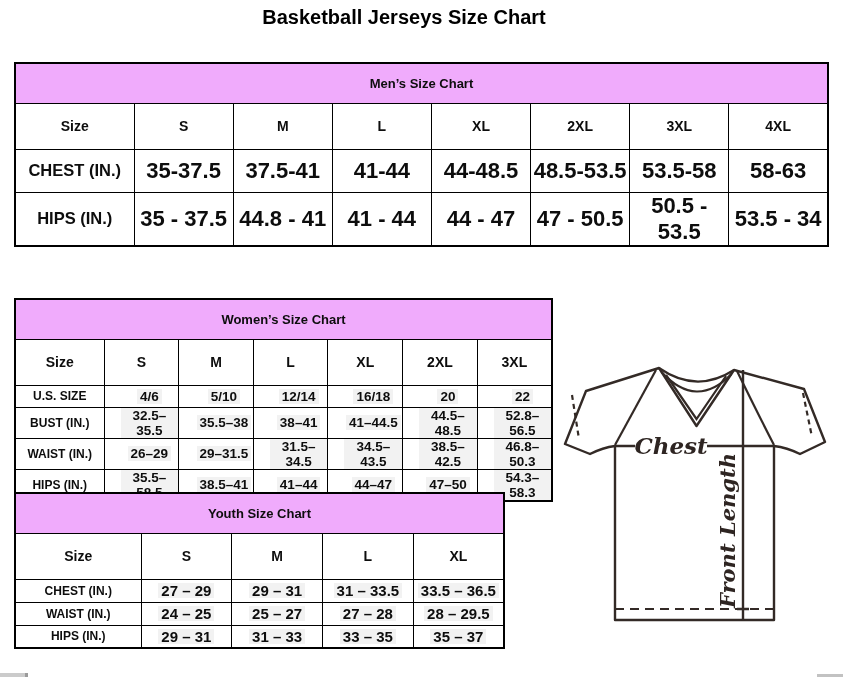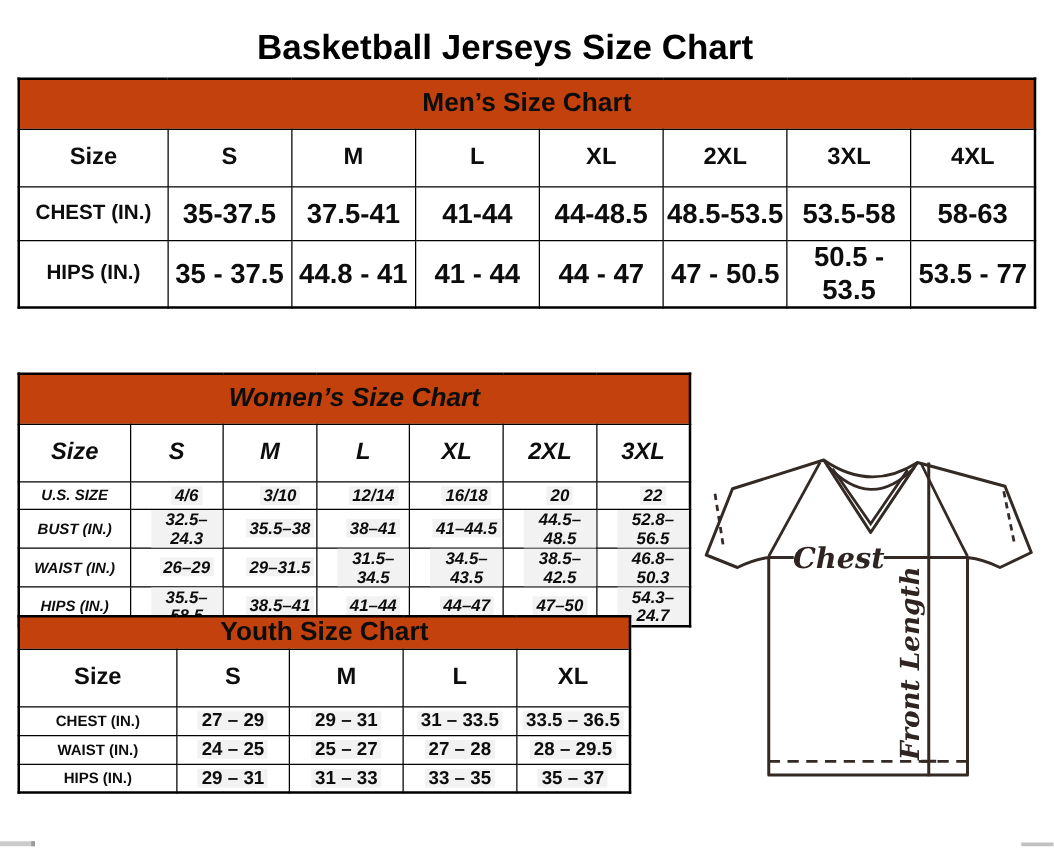--- a/index.html
+++ b/index.html
@@ -4,50 +4,50 @@
 <style>
   html,body { margin:0; padding:0; }
   body {
     width:843px; height:679px; background:#ffffff; position:relative;
     font-family:"Liberation Sans", sans-serif; color:#0d0d0d; overflow:hidden;
   }
   .abs { position:absolute; }
 
   
   #page-title {
-    left:0; top:22px; width:808px; text-align:center;
-    font-size:28px; font-weight:bold; letter-spacing:0px; color:#000;
+    left:0; top:6px; width:808px; text-align:center;
+    font-size:20px; font-weight:bold; letter-spacing:0px; color:#000;
   }
 
   
   table { border-collapse:collapse; table-layout:fixed; background:#fff; }
   table { border:2px solid #000; }
   th, td { border:1px solid #000; text-align:center; vertical-align:middle; padding:0; font-weight:bold; color:#0d0d0d; }
-  tr.band th { background:#c2410c; font-size:21px; }
-  tr.cols th { font-size:19px; }
+  tr.band th { background:#f0abfc; font-size:13px; }
+  tr.cols th { font-size:14px; }
 
   #mens-table  { left:14px; top:62px;  width:815px; }
   #mens-table col.label-col { width:119px; }
   #mens-table tr.band { height:40px; }
   #mens-table tr.cols { height:46px; }
   #mens-table tbody tr { height:43px; }
   #mens-table tbody th { font-size:16.5px; }
   #mens-table tbody td { font-size:22px; }
 
-  #womens-table { left:14px; top:298px; width:539px;font-style:italic; }
+  #womens-table { left:14px; top:298px; width:539px; }
   #womens-table col.label-col { width:89px; }
   #womens-table tr.band { height:40px; }
   #womens-table tr.cols { height:46px; }
   #womens-table tbody tr { height:22px; }
   #womens-table tbody th { font-size:12px; }
   #womens-table tbody td { font-size:13.5px;padding-left:16px; }
 
   #youth-table { left:14px; top:492px; width:491px; }
   #youth-table col.label-col { width:126px; }
-  #youth-table tr.band { height:26px; }
+  #youth-table tr.band { height:40px; }
   #youth-table tr.cols { height:46px; }
   #youth-table tbody tr { height:23px; }
   #youth-table tbody th { font-size:12px; }
   #youth-table tbody td { font-size:15px; }
 
   
   .hl { background:#f2f2f2; padding:0 3px; display:inline-block; line-height:15px; }
 
   
   #jersey { left:556px; top:358px; }
@@ -104,21 +104,21 @@
       <td>58-63</td>
     </tr>
     <tr>
       <th>HIPS (IN.)</th>
       <td>35 - 37.5</td>
       <td>44.8 - 41</td>
       <td>41 - 44</td>
       <td>44 - 47</td>
       <td>47 - 50.5</td>
       <td>50.5 - 53.5</td>
-      <td>53.5 - 77</td>
+      <td>53.5 - 34</td>
     </tr>
   </tbody>
 </table>
 
 <table class="abs" id="womens-table">
   <colgroup>
       <col class="label-col">
       <col>
       <col>
       <col>
@@ -137,29 +137,29 @@
       <th>L</th>
       <th>XL</th>
       <th>2XL</th>
       <th>3XL</th>
     </tr>
   </thead>
   <tbody>
     <tr>
       <th>U.S. SIZE</th>
       <td><span class="hl">4/6</span></td>
-      <td><span class="hl">3/10</span></td>
+      <td><span class="hl">5/10</span></td>
       <td><span class="hl">12/14</span></td>
       <td><span class="hl">16/18</span></td>
       <td><span class="hl">20</span></td>
       <td><span class="hl">22</span></td>
     </tr>
     <tr>
       <th>BUST (IN.)</th>
-      <td><span class="hl">32.5–24.3</span></td>
+      <td><span class="hl">32.5–35.5</span></td>
       <td><span class="hl">35.5–38</span></td>
       <td><span class="hl">38–41</span></td>
       <td><span class="hl">41–44.5</span></td>
       <td><span class="hl">44.5–48.5</span></td>
       <td><span class="hl">52.8–56.5</span></td>
     </tr>
     <tr>
       <th>WAIST (IN.)</th>
       <td><span class="hl">26–29</span></td>
       <td><span class="hl">29–31.5</span></td>
@@ -168,21 +168,21 @@
       <td><span class="hl">38.5–42.5</span></td>
       <td><span class="hl">46.8–50.3</span></td>
     </tr>
     <tr>
       <th>HIPS (IN.)</th>
       <td><span class="hl">35.5–58.5</span></td>
       <td><span class="hl">38.5–41</span></td>
       <td><span class="hl">41–44</span></td>
       <td><span class="hl">44–47</span></td>
       <td><span class="hl">47–50</span></td>
-      <td><span class="hl">54.3–24.7</span></td>
+      <td><span class="hl">54.3–58.3</span></td>
     </tr>
   </tbody>
 </table>
 
 <table class="abs" id="youth-table">
   <colgroup>
       <col class="label-col">
       <col>
       <col>
       <col>

